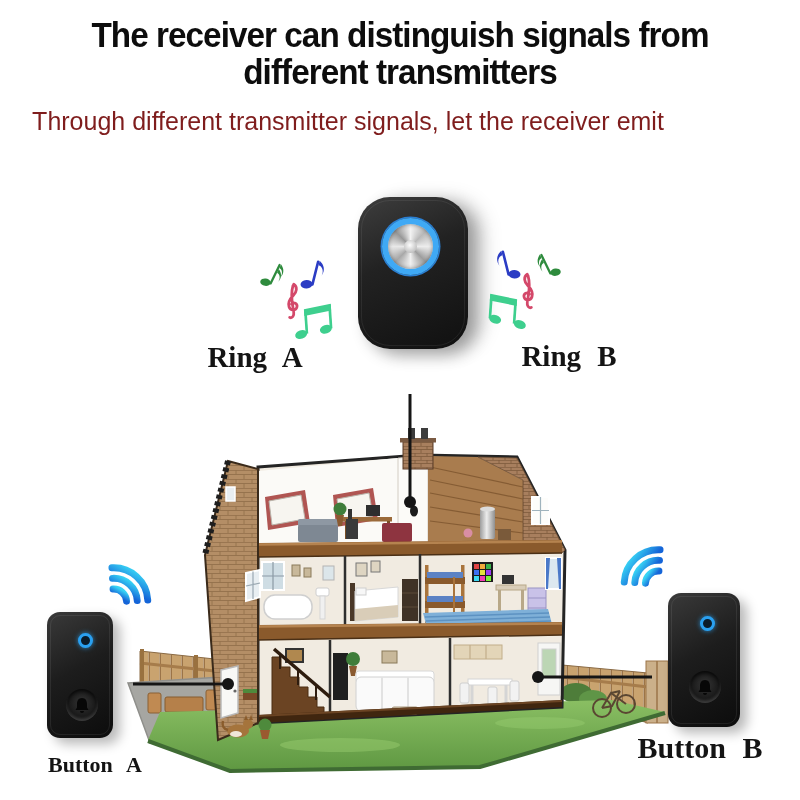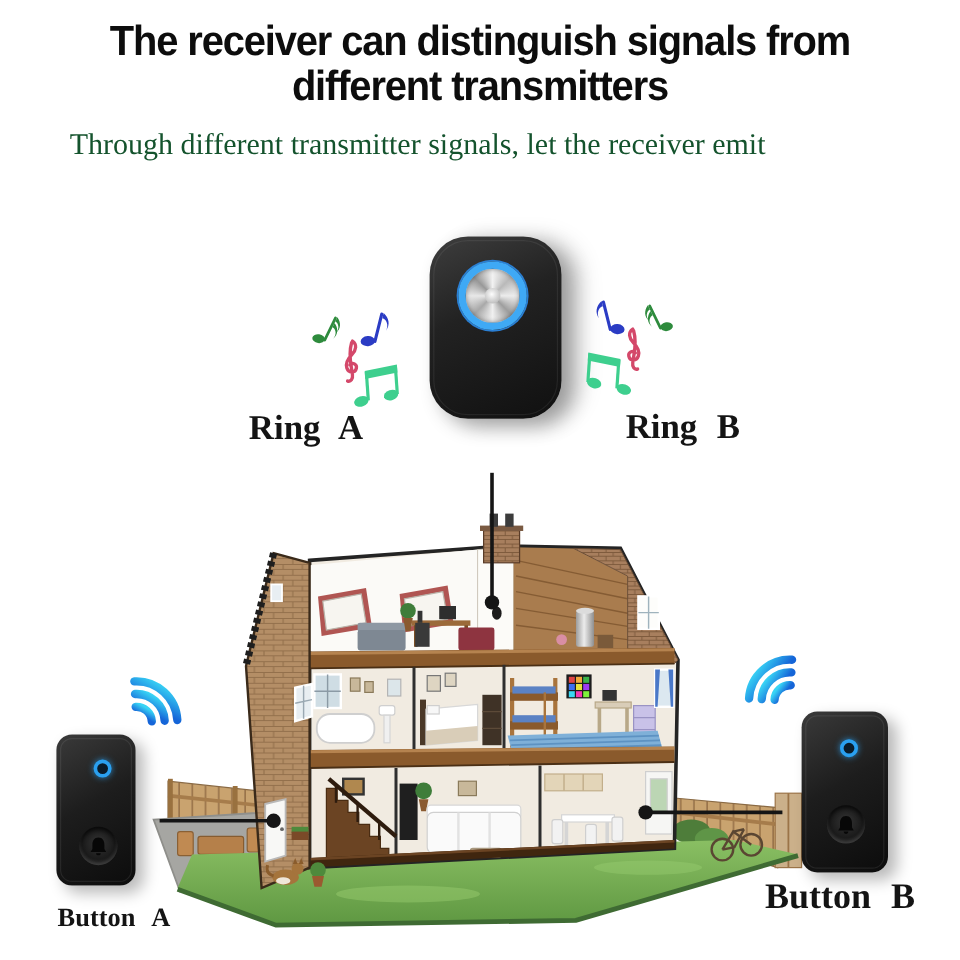--- a/index.html
+++ b/index.html
@@ -4,22 +4,22 @@
 <style>
   html,body{margin:0;padding:0;background:#fff;}
   .canvas{position:relative;width:800px;height:800px;background:#ffffff;overflow:hidden;
           font-family:"Liberation Sans",sans-serif;}
   .abs{position:absolute;}
 
   
   .title{top:16px;left:0;width:800px;text-align:center;color:#0d0d0d;
          font-weight:bold;font-size:35px;line-height:1.06;letter-spacing:-1px;
          transform:scaleX(.95);transform-origin:center;}
-  .subtitle{top:106px;left:0;width:696px;text-align:center;color:#14532d;
-            font-family:Liberation Serif, serif;font-size:25px;line-height:1.2;}
+  .subtitle{top:106px;left:0;width:696px;text-align:center;color:#7f1d1d;
+            font-family:Liberation Sans, sans-serif;font-size:25px;line-height:1.2;}
 
   
   .receiver{left:358px;top:197px;width:110px;height:152px;border-radius:32px;
             background:linear-gradient(155deg,#3e3e3e 0%,#222 40%,#101010 100%);
             box-shadow:9px 6px 16px rgba(0,0,0,.30),16px 2px 20px rgba(0,0,0,.14);}
   .receiver::after{content:"";position:absolute;inset:3px;border-radius:29px;
             border:1px solid rgba(255,255,255,.07);}
   .rx-ring{position:absolute;left:24px;top:21px;width:45px;height:45px;border-radius:50%;
             border:6px solid #3fa9f5;box-shadow:0 0 0 1.5px #2a7fd4, inset 0 0 4px rgba(0,0,0,.45);
             background:conic-gradient(#f2f2f2,#b9b9b9,#ececec,#9e9e9e,#f0f0f0,#a8a8a8,#e8e8e8,#989898,#f2f2f2);}

